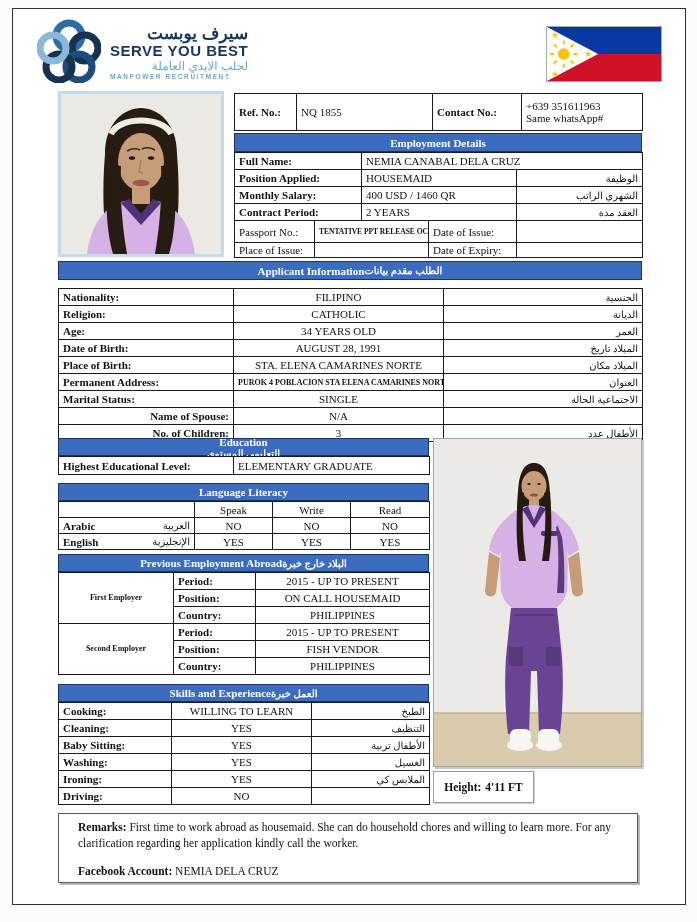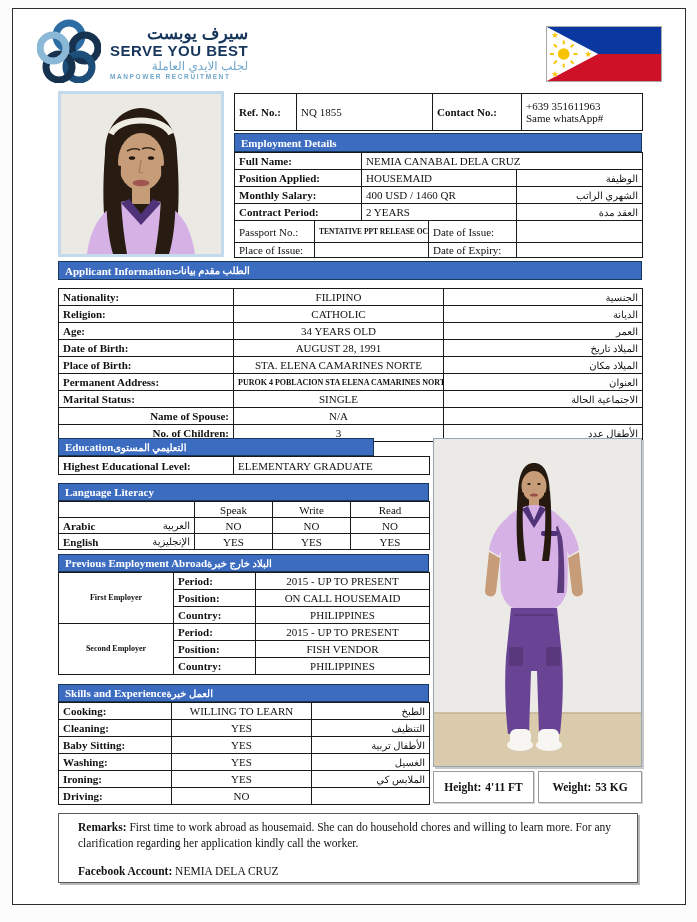--- a/index.html
+++ b/index.html
@@ -22,21 +22,21 @@
   
   .portrait{position:absolute;left:45px;top:82px;width:166px;height:166px;
             border:3px solid #c3d9ec;box-sizing:border-box;background:#ebe9e4;}
   .portrait svg{display:block;width:100%;height:100%;}
   .fullbody{position:absolute;left:420px;top:429px;width:209px;height:329px;
             border:1px solid #97a6b4;box-shadow:2px 2px 0 #c9c9c9;box-sizing:border-box;background:#eceae6;}
   .fullbody svg{display:block;width:100%;height:100%;}
 
   
   .bar{position:absolute;background:#3c6cc0;border:1px solid #17375d;color:#fff;
-       font-weight:bold;font-size:11px;display:flex;justify-content:flex-start;
+       font-weight:bold;font-size:11px;display:flex;justify-content:center;
        align-items:center;padding:0 6px;box-sizing:border-box;}
   .bar .ar{font-size:10px;direction:rtl;font-weight:bold;}
 
   
   table.t{position:absolute;border-collapse:collapse;table-layout:fixed;font-size:11px;color:#111;}
   table.t td{border:1px solid #1a1a1a;padding:0 4px;overflow:hidden;white-space:nowrap;vertical-align:middle;}
   .b{font-weight:bold;} .c{text-align:center;} .r{text-align:right;}
   .arc{text-align:right;direction:rtl;font-size:10px;padding-right:6px;}
   .sm{font-size:7.5px;font-weight:bold;white-space:normal;line-height:1.25;}
   .sm8{font-size:8px;font-weight:bold;}
@@ -254,21 +254,21 @@
       <td class="arc"></td>
     </tr>
     <tr>
       <td class="b r">No. of Children:</td>
       <td class="c">3</td>
       <td class="arc">الأطفال عدد</td>
     </tr>
   </tbody>
       </table>
 
-  <div class="bar" style="left:45px;top:429px;width:316px;height:18px;">
+  <div class="bar" style="left:45px;top:429px;width:371px;height:18px;flex-direction:column;">
     <span>Education</span>
     <span class="ar">التعليمي المستوى</span>
   </div>
   <table class="t edu" style="left:45px;top:447px;width:371px;">
     <colgroup>
           <col style="width:175px">
           <col style="width:196px">
         </colgroup>
     <tbody>
           <tr>
@@ -433,24 +433,20 @@
       <rect x="104" y="290" width="21" height="16" rx="6" fill="#f7f6f2"></rect>
       <ellipse cx="86" cy="306" rx="13" ry="6" fill="#f7f6f2"></ellipse>
       <ellipse cx="115" cy="306" rx="13" ry="6" fill="#f7f6f2"></ellipse>
     </svg>
   </div>
 
   <div class="stat" style="left:420px;top:762px;width:101px;">
     <span>Height:</span>
     <span>4'11 FT</span>
   </div>
-  <div class="stat" style="left:525px;top:762px;width:104px;">
-    <span>Weight:</span>
-    <span>53 KG</span>
-  </div>
 
   <div class="remarks">
     <div>
       <span class="b">Remarks:</span>
       <span>First time to work abroad as housemaid. She can do household chores and willing to learn more. For any clarification regarding her application kindly call the worker.</span>
     </div>
     <div class="fb">
       <span class="b">Facebook Account:</span>
       <span>NEMIA DELA CRUZ</span>
     </div>

